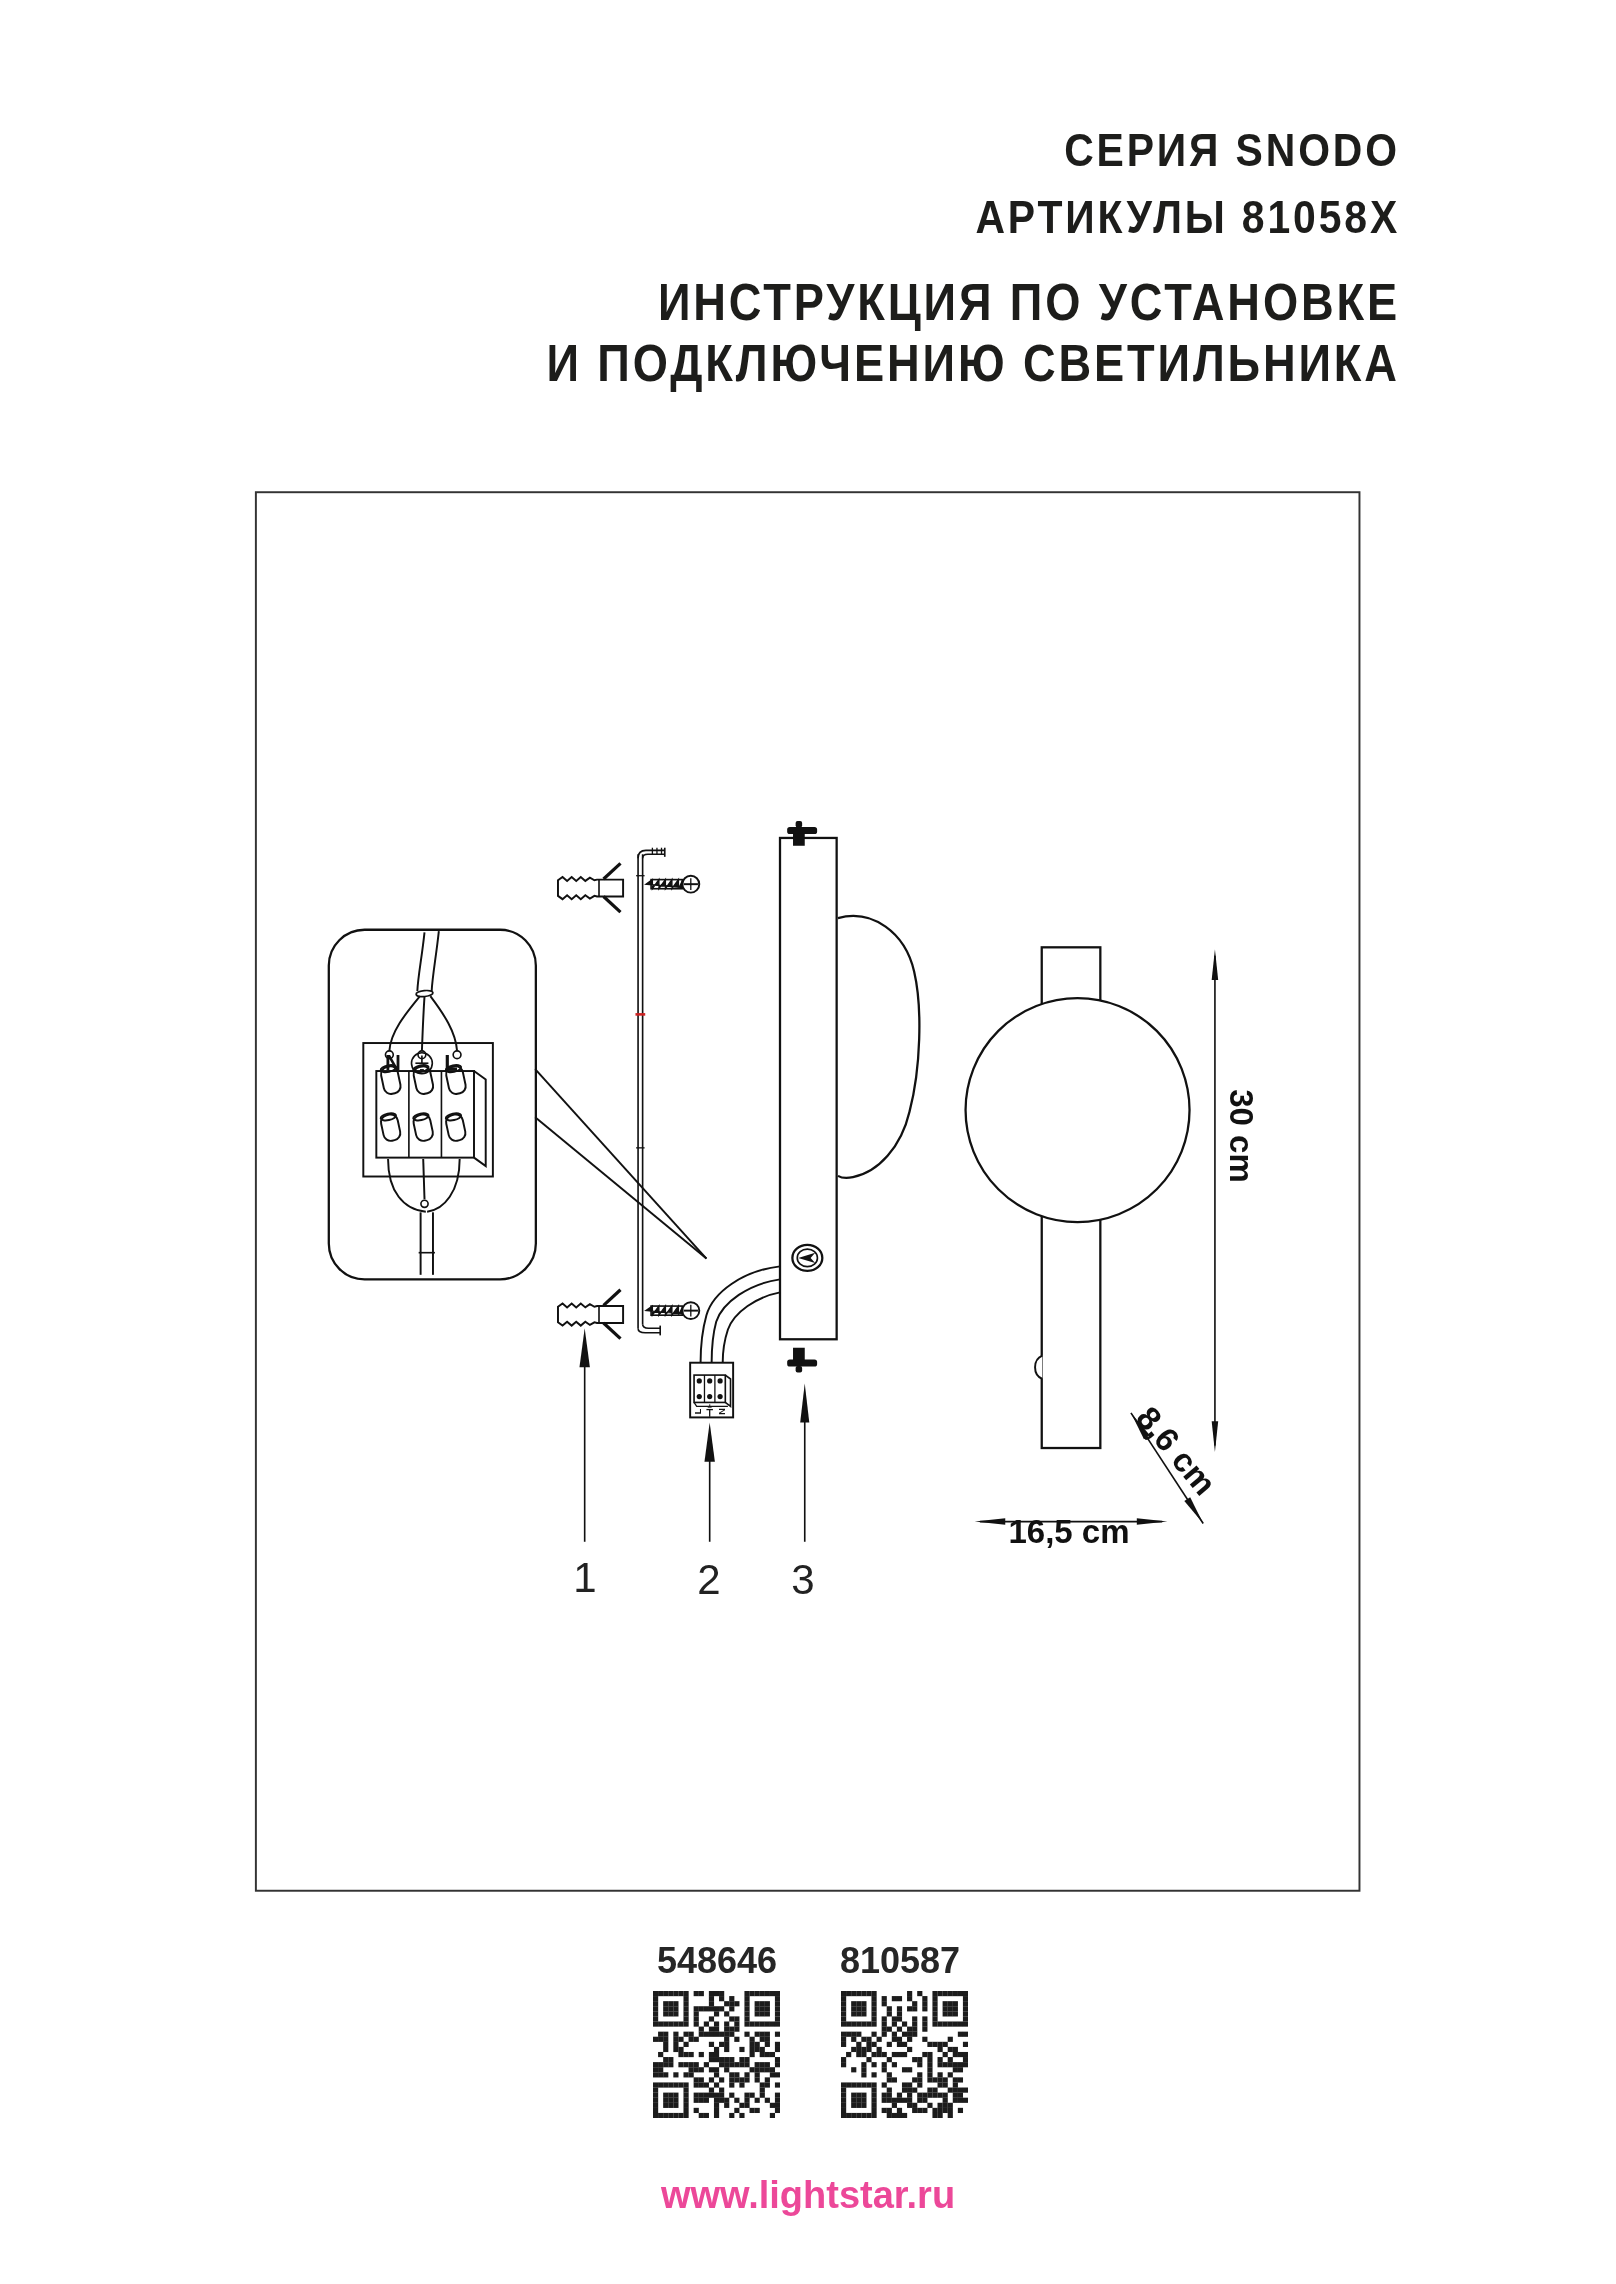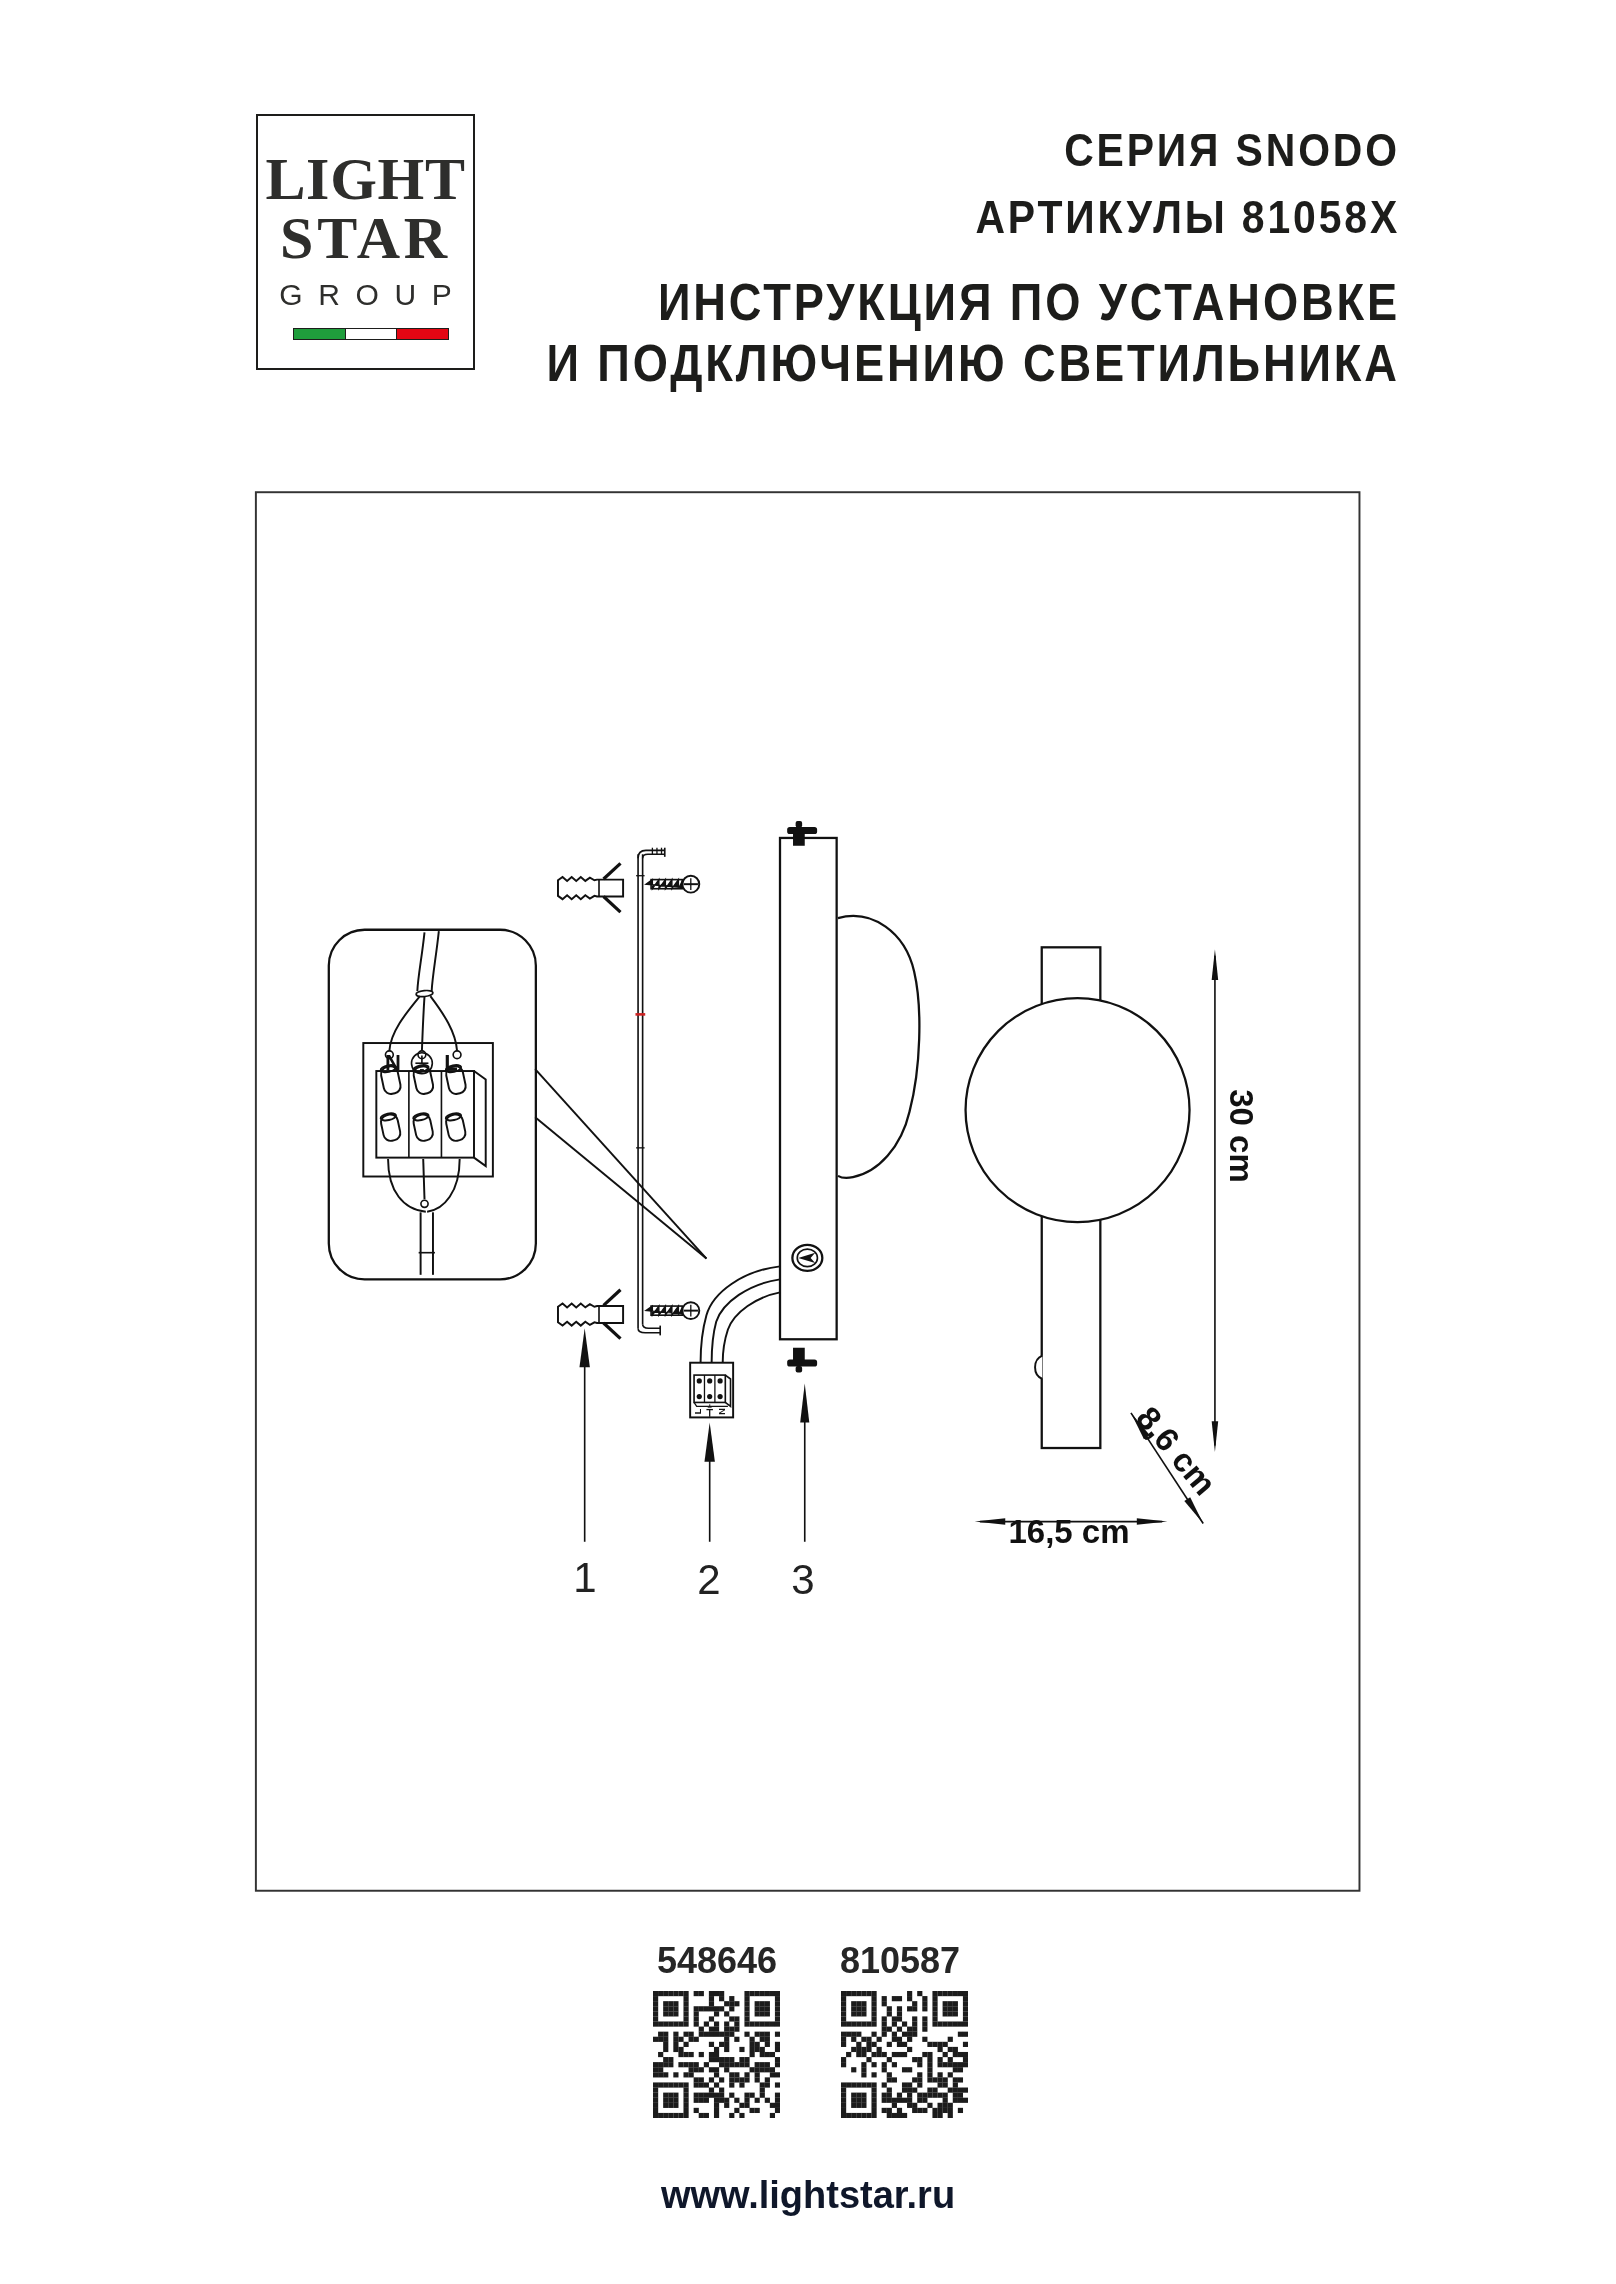--- a/index.html
+++ b/index.html
@@ -24,38 +24,28 @@
         border:1.3px solid #1d1d1b;box-sizing:content-box;}
   .flag>div{flex:1;}
   .flag>.mid{border-left:1.3px solid #1d1d1b;border-right:1.3px solid #1d1d1b;}
   
   .dim{position:absolute;font-weight:700;font-size:33px;color:#111;}
   .stepnum{position:absolute;font-size:42px;color:#222;}
   .nl{position:absolute;font-weight:700;font-size:22px;color:#111;}
   
   .qr-label{position:absolute;font-weight:700;font-size:36px;color:#262626;}
   .qr-box{position:absolute;width:127px;height:127px;}
-  .site{position:absolute;font-weight:700;font-size:38px;color:#0f172a;}
+  .site{position:absolute;font-weight:700;font-size:38px;color:#ec4899;}
   svg{display:block;}
 </style>
 </head>
 <body>
 
 <div class="page">
 
-  <div class="logo-box">
-    <div class="logo-word" style="top:33px;">LIGHT</div>
-    <div class="logo-word" style="top:92px;letter-spacing:3.9px;">STAR</div>
-    <div class="logo-group" style="top:164px;">GROUP</div>
-    <div class="flag">
-      <div style="background: rgb(31, 158, 60);"></div>
-      <div class="mid" style="background: rgb(255, 255, 255);"></div>
-      <div style="background: rgb(227, 6, 19);"></div>
-    </div>
-  </div>
 
   <div class="hline h-top" style="top:122px;">СЕРИЯ SNODO</div>
   <div class="hline h-top" style="top:189px;">АРТИКУЛЫ 81058X</div>
   <div class="hline h-big" style="top:272px;">ИНСТРУКЦИЯ ПО УСТАНОВКЕ</div>
   <div class="hline h-big" style="top:333px;">И ПОДКЛЮЧЕНИЮ СВЕТИЛЬНИКА</div>
 
   <svg class="abs" style="left:0;top:0;" width="1616" height="2284" viewBox="0 0 2482 3508">
     <defs>
       <g id="anchor-row">
 

